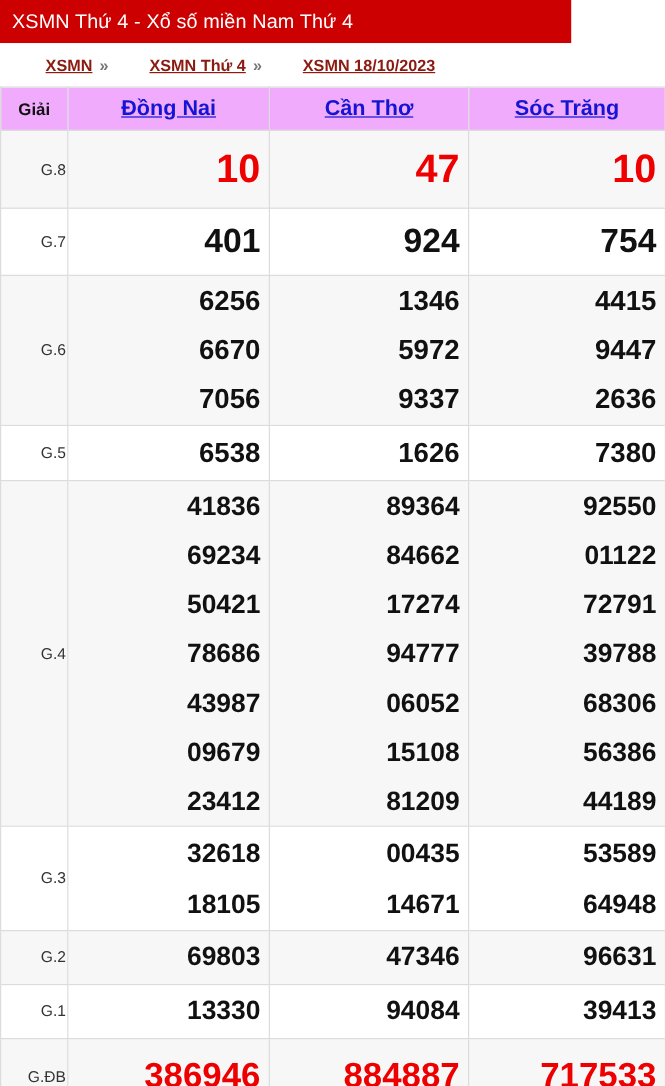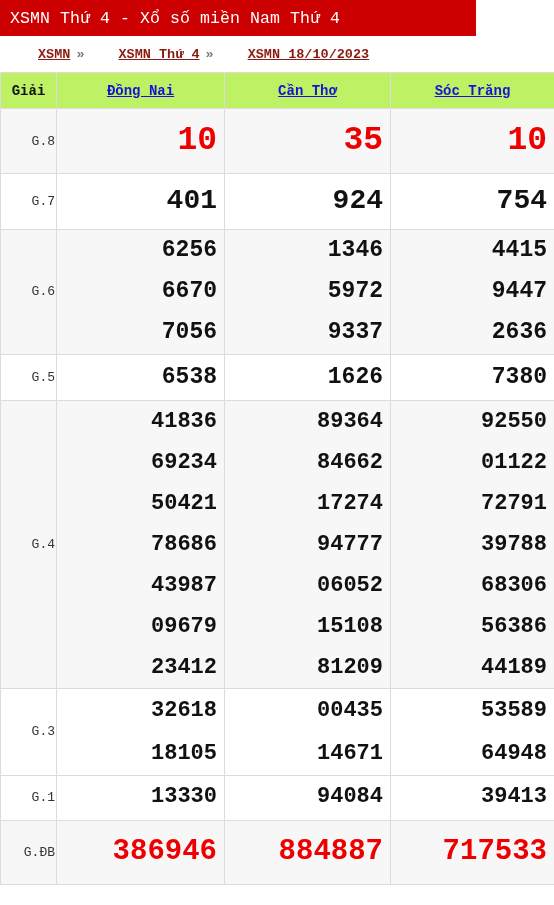--- a/index.html
+++ b/index.html
@@ -12,21 +12,20 @@
     height: 905px;
     font-family: "Liberation Sans", sans-serif;
     overflow: hidden;
   }
   .page {
     width: 476px;
     height: 905px;
     position: relative;
     box-sizing: border-box;
     background: #ffffff;
-    font-family: Liberation Mono, monospace;
   }
 
   
   .title-bar {
     height: 36px;
     background: #cc0000;
     display: flex;
     align-items: center;
     padding: 0 10px;
     box-sizing: border-box;
@@ -73,37 +72,37 @@
   table.results col.c-prov1  { width: 168px; }
   table.results col.c-prov2  { width: 166px; }
   table.results col.c-prov3  { width: 164px; }
 
   table.results th,
   table.results td {
     border: 1px solid #dcdcdc;
     box-sizing: border-box;
   }
   table.results thead th {
-    background: #bef264;
+    background: #f0abfc;
     height: 36px;
     padding: 0 7px;
     vertical-align: middle;
   }
   th.th-prize {
     text-align: center;
     font-size: 14px;
     font-weight: bold;
     color: #111111;
   }
   th.th-prov {
     text-align: center;
   }
   th.th-prov a {
     color: #1414d2;
-    font-size: 14px;
+    font-size: 18px;
     font-weight: bold;
     text-decoration: underline;
     white-space: nowrap;
   }
 
   td.prize-label {
     text-align: right;
     vertical-align: middle;
     font-size: 13px;
     font-weight: 400;
@@ -190,21 +189,21 @@
         </th>
       </tr>
     </thead>
     <tbody id="results-body">
         <tr class="row-g8 alt">
           <td class="prize-label">G.8</td>
           <td class="nums">
             <span class="num">10</span>
           </td>
           <td class="nums">
-            <span class="num">35</span>
+            <span class="num">47</span>
           </td>
           <td class="nums">
             <span class="num">10</span>
           </td>
         </tr>
         <tr class="row-g7 plain">
           <td class="prize-label">G.7</td>
           <td class="nums">
             <span class="num">401</span>
           </td>
@@ -283,20 +282,32 @@
           </td>
           <td class="nums">
             <span class="num">00435</span>
             <span class="num">14671</span>
           </td>
           <td class="nums">
             <span class="num">53589</span>
             <span class="num">64948</span>
           </td>
         </tr>
+        <tr class="row-g2 alt">
+          <td class="prize-label">G.2</td>
+          <td class="nums">
+            <span class="num">69803</span>
+          </td>
+          <td class="nums">
+            <span class="num">47346</span>
+          </td>
+          <td class="nums">
+            <span class="num">96631</span>
+          </td>
+        </tr>
         <tr class="row-g1 plain">
           <td class="prize-label">G.1</td>
           <td class="nums">
             <span class="num">13330</span>
           </td>
           <td class="nums">
             <span class="num">94084</span>
           </td>
           <td class="nums">
             <span class="num">39413</span>

